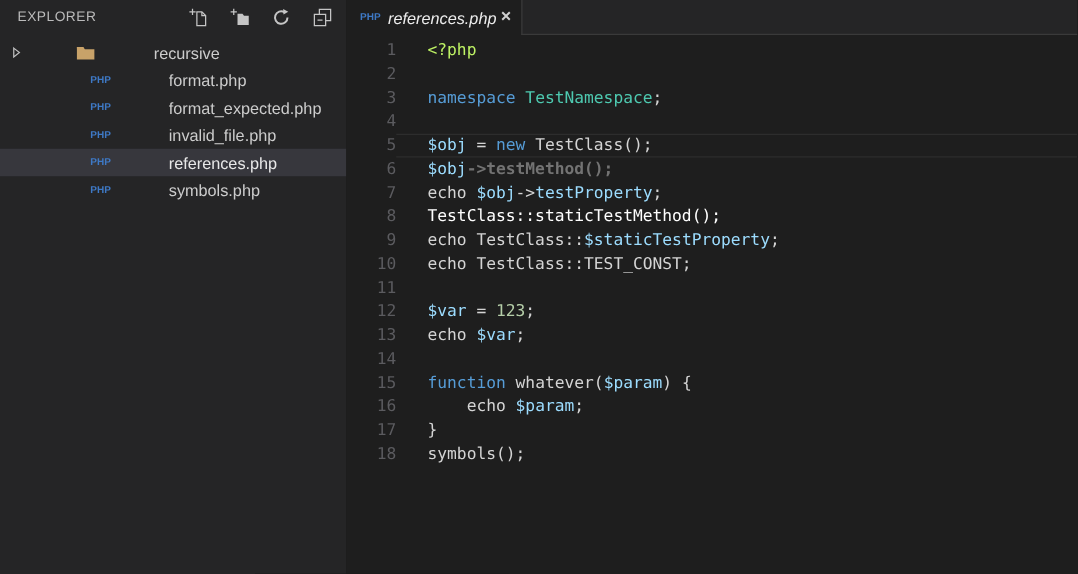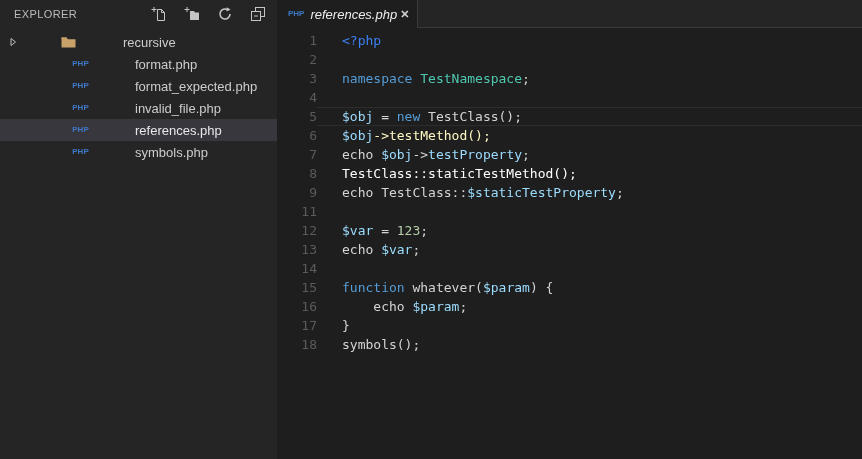--- a/index.html
+++ b/index.html
@@ -189,21 +189,21 @@
       <span class="php-badge">PHP</span>
       <span class="tab-label">references.php</span>
       <span class="tab-close">✕</span>
     </div>
     <div class="tab-filler"></div>
   </div>
   <div class="code-area" id="code-area">
       <div class="code-line">
         <span class="line-num">1</span>
         <span class="line-content">
-          <span style="color: #3b82f6;">&lt;?php</span>
+          <span style="color: #bef264;">&lt;?php</span>
         </span>
       </div>
       <div class="code-line">
         <span class="line-num">2</span>
         <span class="line-content"></span>
       </div>
       <div class="code-line">
         <span class="line-num">3</span>
         <span class="line-content">
           <span style="color: rgb(86, 156, 214);">namespace</span>
@@ -222,21 +222,21 @@
           <span style="color: rgb(156, 220, 254);">$obj</span>
           <span style="color: rgb(212, 212, 212);"> = </span>
           <span style="color: rgb(86, 156, 214);">new</span>
           <span style="color: rgb(212, 212, 212);"> TestClass();</span>
         </span>
       </div>
       <div class="code-line">
         <span class="line-num">6</span>
         <span class="line-content">
           <span style="color: rgb(156, 220, 254);">$obj</span>
-          <span style="color: #fef9c3;">-&gt;testMethod();</span>
+          <span style="color: #737373; font-weight: bold;">-&gt;testMethod();</span>
         </span>
       </div>
       <div class="code-line">
         <span class="line-num">7</span>
         <span class="line-content">
           <span style="color: rgb(212, 212, 212);">echo </span>
           <span style="color: rgb(156, 220, 254);">$obj</span>
           <span style="color: rgb(212, 212, 212);">-&gt;</span>
           <span style="color: rgb(156, 220, 254);">testProperty</span>
           <span style="color: rgb(212, 212, 212);">;</span>
@@ -250,20 +250,26 @@
       </div>
       <div class="code-line">
         <span class="line-num">9</span>
         <span class="line-content">
           <span style="color: rgb(212, 212, 212);">echo TestClass::</span>
           <span style="color: rgb(156, 220, 254);">$staticTestProperty</span>
           <span style="color: rgb(212, 212, 212);">;</span>
         </span>
       </div>
       <div class="code-line">
+        <span class="line-num">10</span>
+        <span class="line-content">
+          <span style="color: rgb(212, 212, 212);">echo TestClass::TEST_CONST;</span>
+        </span>
+      </div>
+      <div class="code-line">
         <span class="line-num">11</span>
         <span class="line-content"></span>
       </div>
       <div class="code-line">
         <span class="line-num">12</span>
         <span class="line-content">
           <span style="color: rgb(156, 220, 254);">$var</span>
           <span style="color: rgb(212, 212, 212);"> = </span>
           <span style="color: rgb(181, 206, 168);">123</span>
           <span style="color: rgb(212, 212, 212);">;</span>

